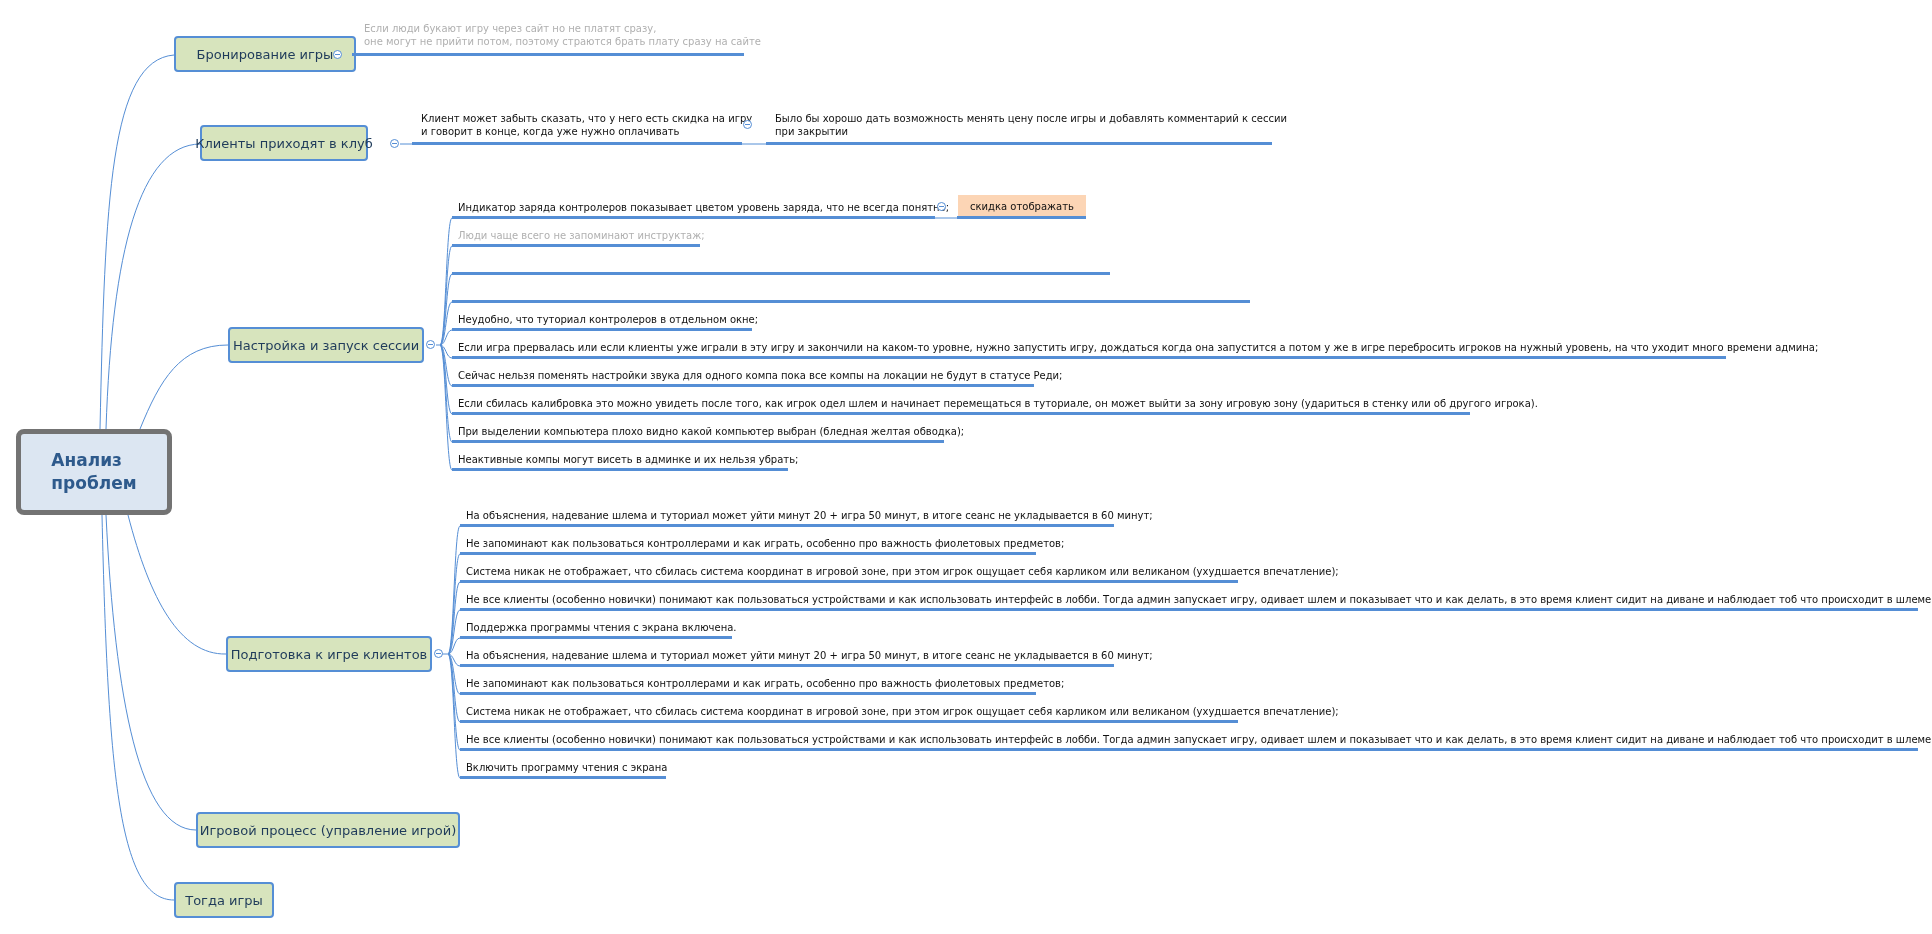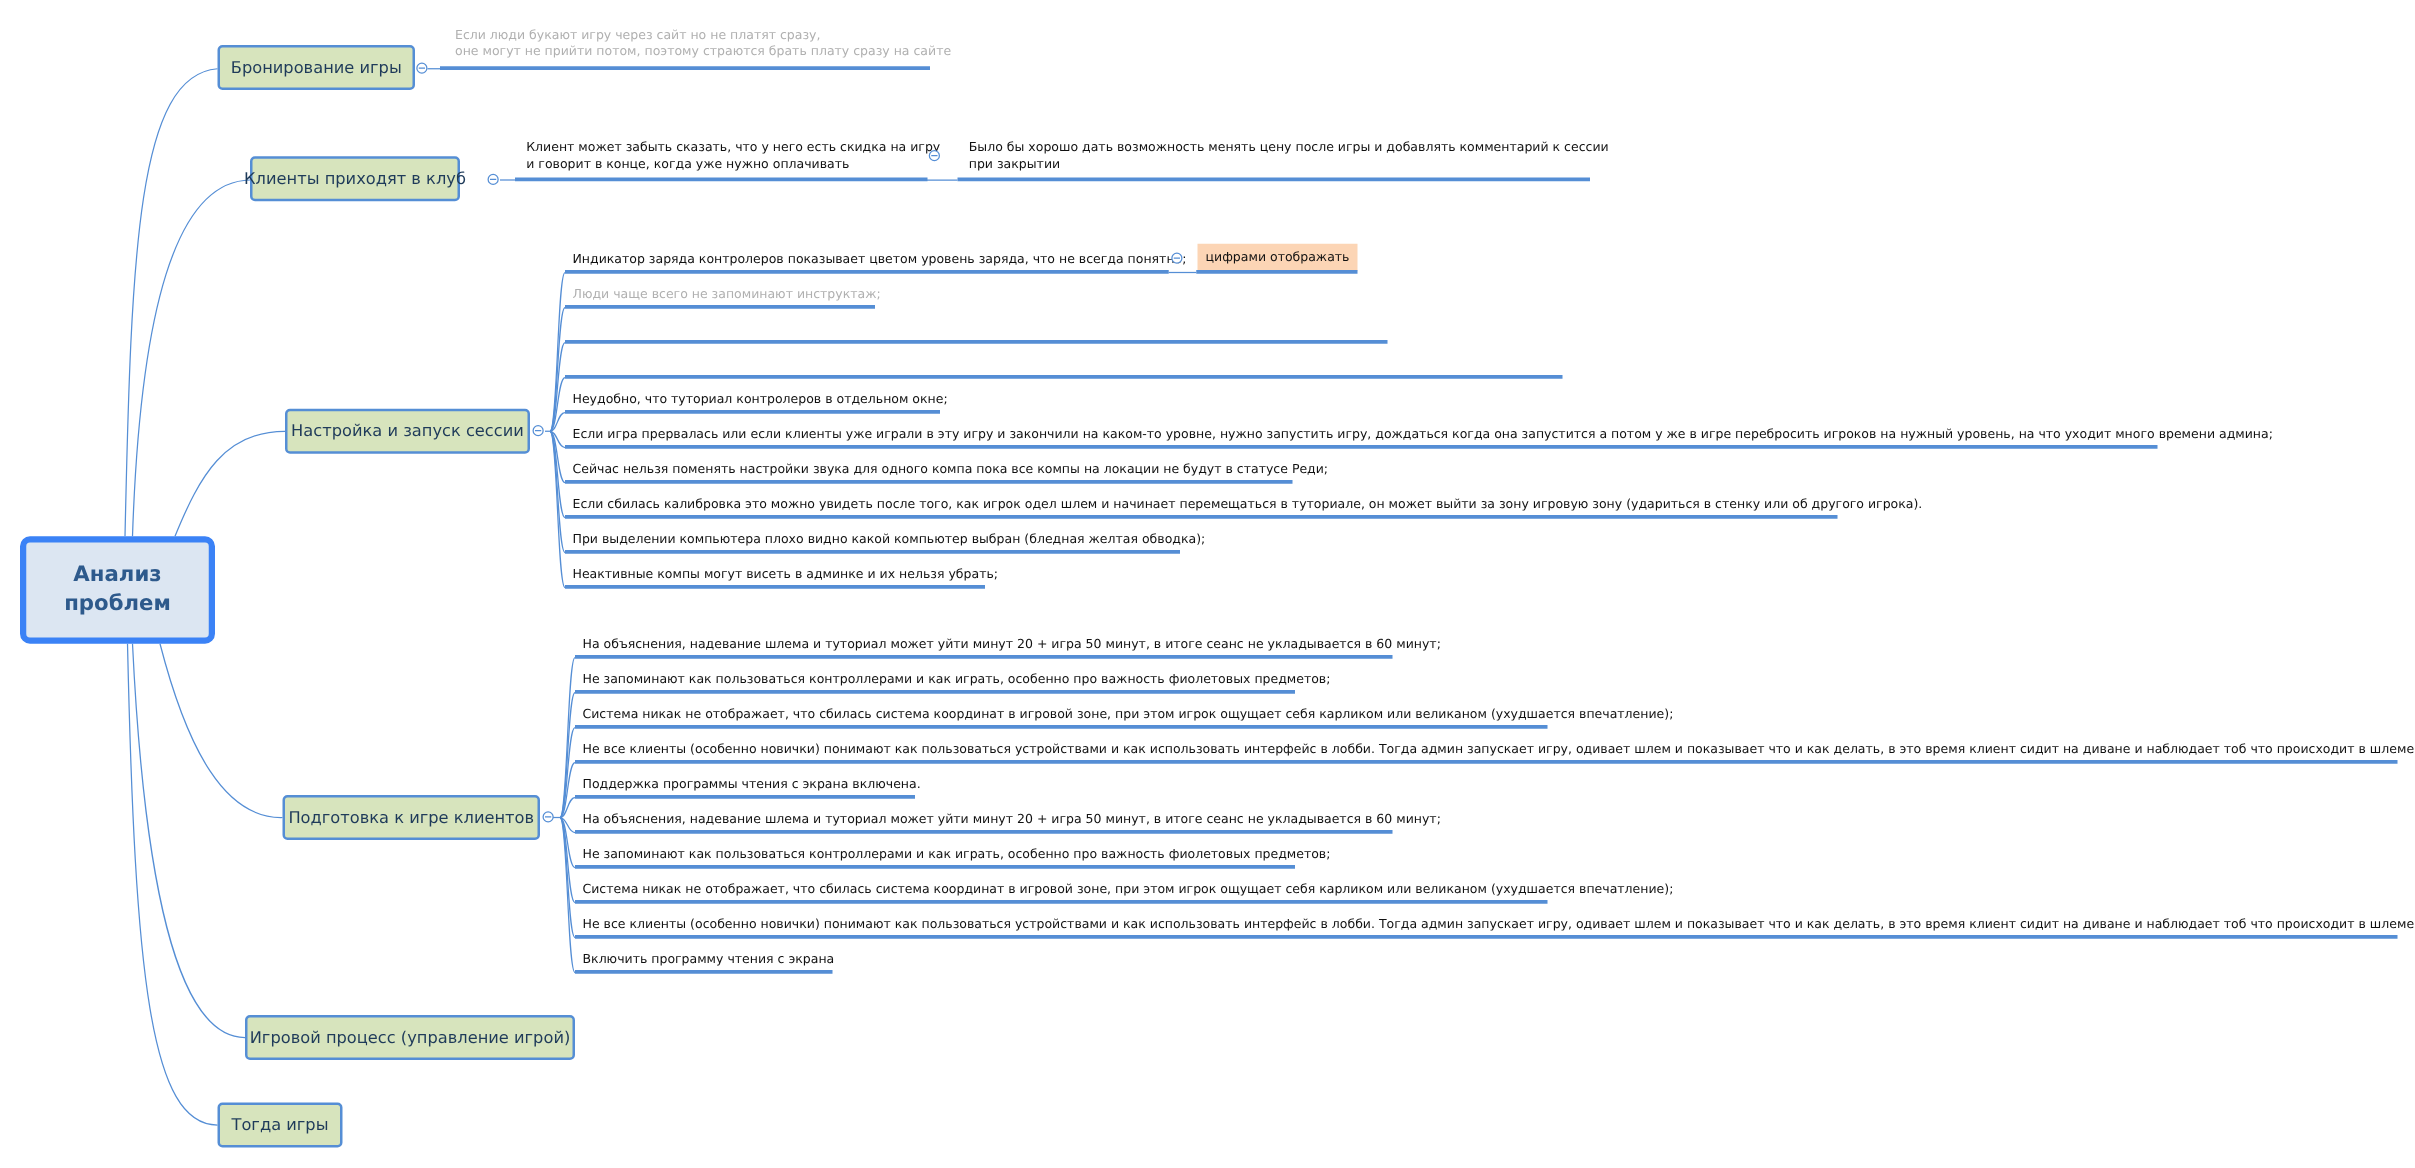--- a/index.html
+++ b/index.html
@@ -1,22 +1,22 @@
 <!DOCTYPE html>
 <html><head>
 <meta charset="utf-8">
 <style>
   html, body { margin:0; padding:0; background:#ffffff; }
   body { width:1932px; height:934px; position:relative; overflow:hidden;
          font-family:"DejaVu Sans", "Liberation Sans", sans-serif; }
   #canvas { position:absolute; left:0; top:0; width:1932px; height:934px; }
   svg.links { position:absolute; left:0; top:0; width:1932px; height:934px; pointer-events:none; }
   .center { position:absolute; left:16px; top:429px; width:156px; height:86px; box-sizing:border-box;
-            background:#dce6f2; border:5px solid #3b82f6; border-radius:8px;
-            display:flex; align-items:center; justify-content:center; text-align:center;
+            background:#dce6f2; border:5px solid #737373; border-radius:8px;
+            display:flex; align-items:center; justify-content:center; text-align:left;
             color:#2e5a8c; font-weight:bold; font-size:17px; line-height:23px; cursor:pointer; }
   .main { position:absolute; box-sizing:border-box; background:#d7e4bd; border:2px solid #558ed5;
           border-radius:4px; display:flex; align-items:center; justify-content:center;
           color:#1f3b5a; font-size:13px; white-space:nowrap; cursor:pointer; }
   .collapse { position:absolute; width:9px; height:9px; box-sizing:border-box; border:1px solid #558ed5;
               border-radius:50%; background:#fff; cursor:pointer; }
   .collapse::after { content:""; position:absolute; left:1px; right:1px; top:3px; height:1px; background:#558ed5; }
   .leaf { position:absolute; font-size:10px; line-height:13px; color:#111; white-space:nowrap; cursor:pointer; }
   .leaf.faded { color:#b0b0b0; }
   .uline { position:absolute; height:3px; background:#558ed5; }
@@ -69,21 +69,21 @@
     </g>
   </svg>
 
   <div class="center">
     <div>
       <div>Анализ</div>
       <div>проблем</div>
     </div>
   </div>
 
-  <div class="main" style="left:174px;top:36px;width:158px;height:36px;">
+  <div class="main" style="left:174px;top:36px;width:182px;height:36px;">
     <span>Бронирование игры</span>
   </div>
   <div class="collapse" style="left:333px;top:50px;"></div>
   <div class="leaf faded" style="left:364px;top:22px;">
     <div>Если люди букают игру через сайт но не платят сразу,</div>
     <div>оне могут не прийти потом, поэтому страются брать плату сразу на сайте</div>
   </div>
   <div class="uline" style="left:352px;top:53px;width:392px;"></div>
 
   <div class="main" style="left:200px;top:125px;width:168px;height:36px;">
@@ -103,21 +103,21 @@
   <div class="uline" style="left:766px;top:142px;width:506px;"></div>
 
   <div class="main" style="left:228px;top:327px;width:196px;height:36px;">
     <span>Настройка и запуск сессии</span>
   </div>
   <div class="collapse" style="left:426px;top:340px;"></div>
 
   <div class="leaf" style="left:458px;top:201px;">Индикатор заряда контролеров показывает цветом уровень заряда, что не всегда понятно;</div>
   <div class="uline" style="left:452px;top:216px;width:483px;"></div>
   <div class="collapse" style="left:937px;top:202px;"></div>
-  <div class="tag" style="left:958px;top:195px;width:128px;height:22px;">цифрами отображать</div>
+  <div class="tag" style="left:958px;top:195px;width:128px;height:22px;">скидка отображать</div>
   <div class="uline" style="left:957px;top:216px;width:129px;"></div>
 
   <div class="leaf faded" style="left:458px;top:229px;">Люди чаще всего не запоминают инструктаж;</div>
   <div class="uline" style="left:452px;top:244px;width:248px;"></div>
 
   <div class="uline" style="left:452px;top:272px;width:658px;"></div>
 
   <div class="uline" style="left:452px;top:300px;width:798px;"></div>
 
   <div class="leaf" style="left:458px;top:313px;">Неудобно, что туториал контролеров в отдельном окне;</div>

